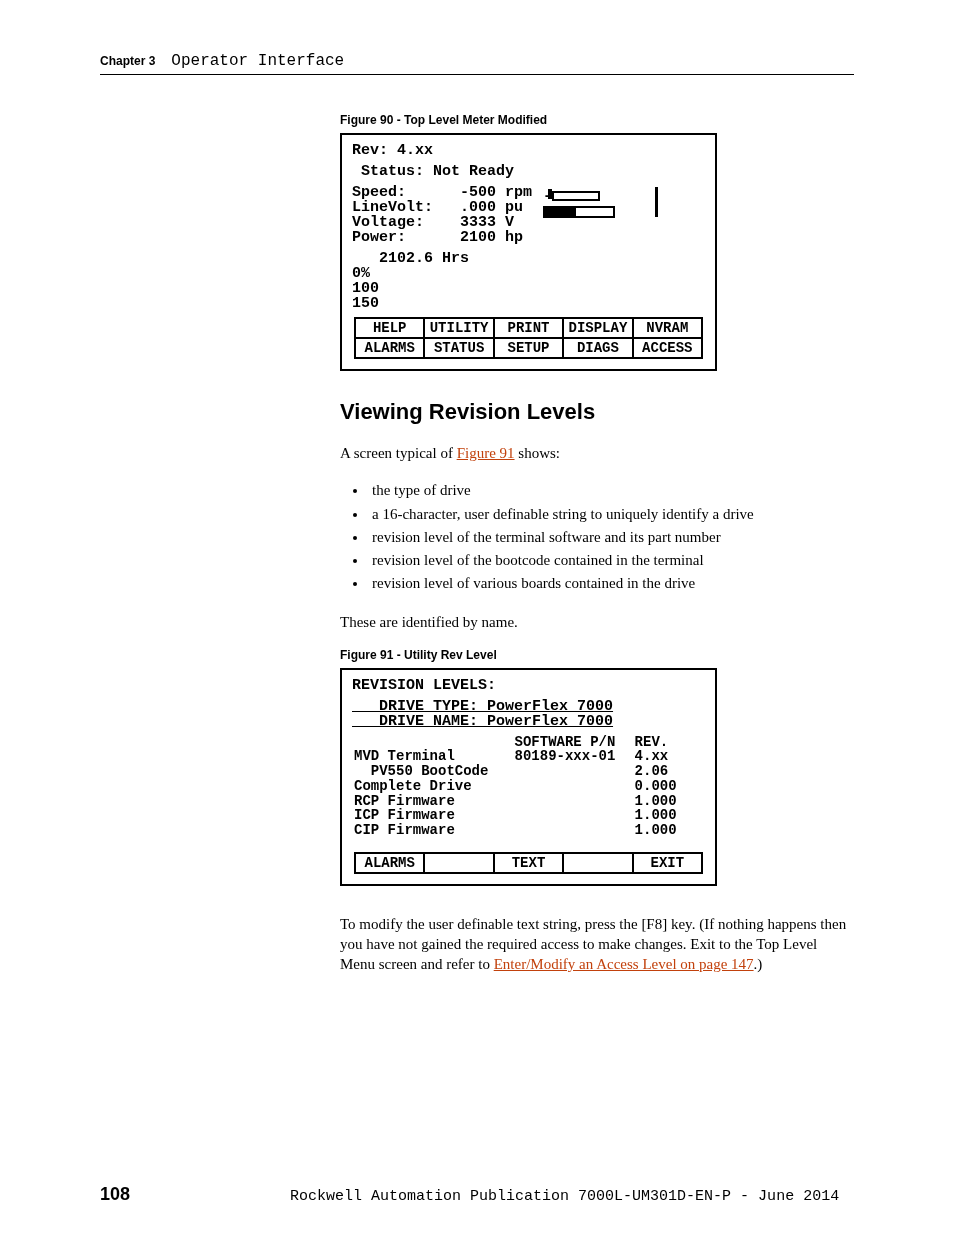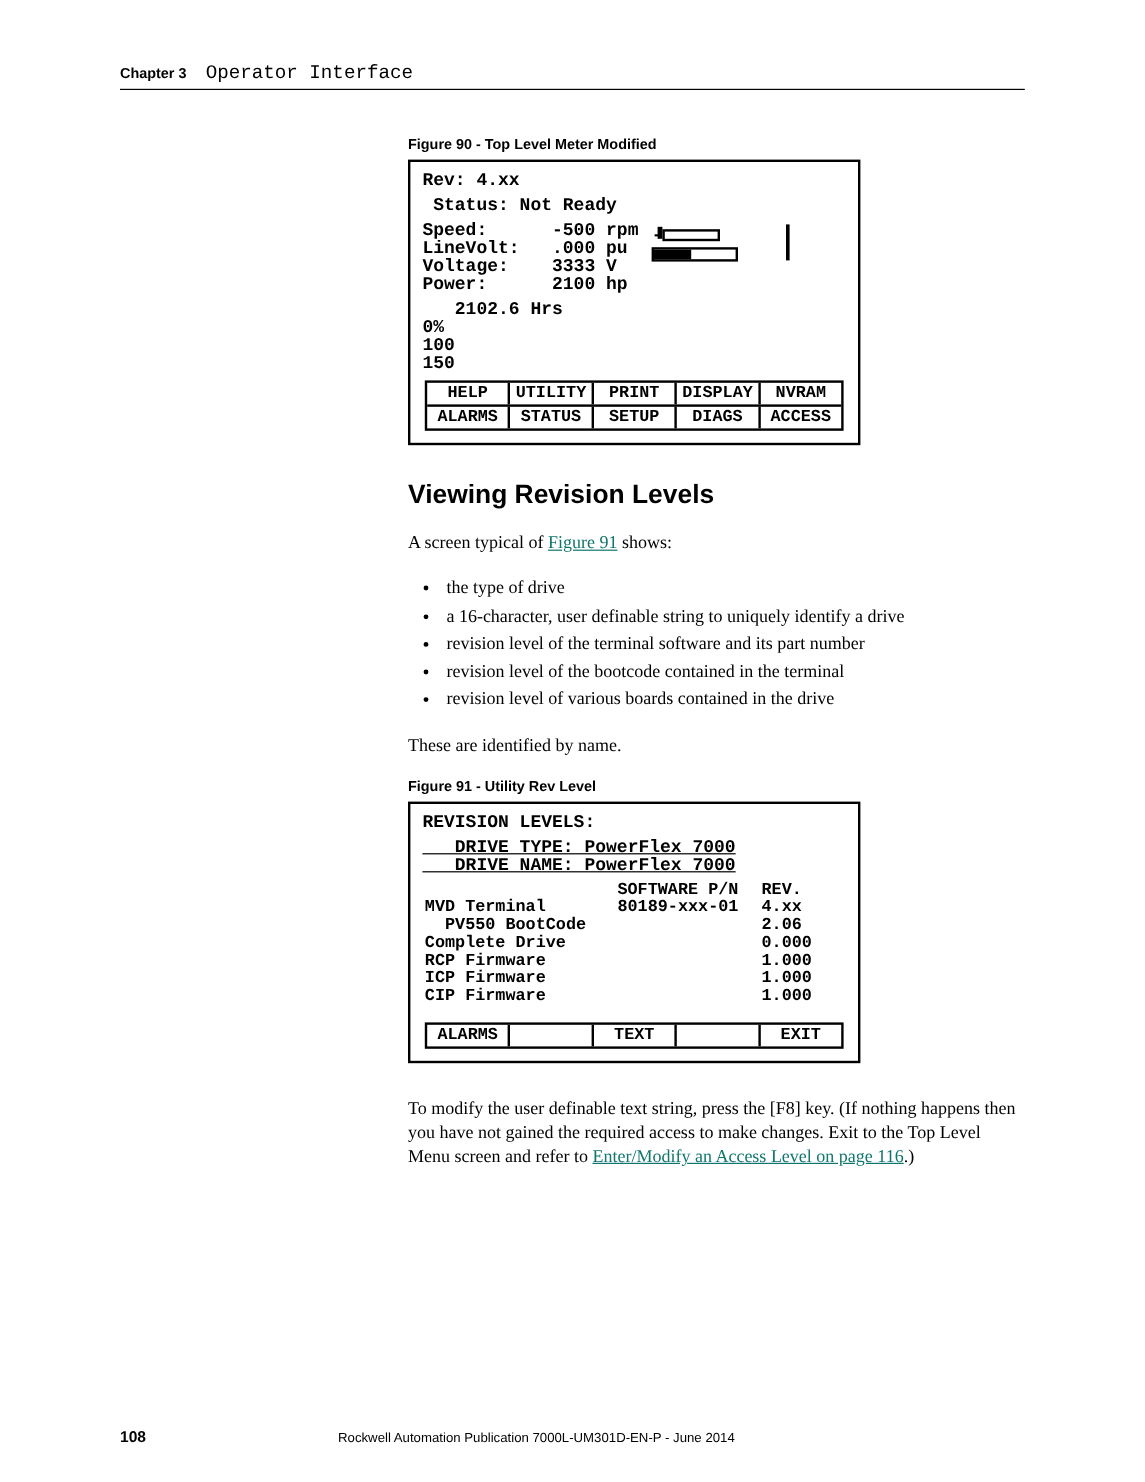--- a/index.html
+++ b/index.html
@@ -23,30 +23,30 @@
   .vbar { display:inline-block; width:3px; height:30px; background:#000; vertical-align:top; margin-left:40px; margin-top:-2px; }
   .soft-row { display:flex; border-top:2px solid #000; }
   .soft-cell { flex:1; border-right:2px solid #000; text-align:center; font-family:'Courier New',monospace; font-size:14px; padding:2px 0; font-weight:bold;}
   .soft-cell:last-child { border-right:none; }
   .soft-wrap { border:2px solid #000; margin:4px 8px 6px 8px; }
   .soft-wrap .soft-row:first-child { border-top:none; }
   h2.section { font-family: Arial, sans-serif; font-weight: bold; font-size: 22px; margin-bottom: 18px; }
   p.body { font-size: 15px; line-height: 1.35; margin-bottom: 16px;}
   ul.bullets { list-style: disc; margin-left: 28px; margin-bottom: 16px; }
   ul.bullets li { font-size: 15px; line-height: 1.55; padding-left:4px;}
-  a.link { color: #0f766e; }
+  a.link { color: #c2410c; }
   .rev-grid { display:flex; padding:4px 8px 8px 8px; font-family:'Courier New',monospace; font-weight:bold; font-size:14px; line-height:1.05;}
   .rev-col1 { flex:0 0 46%; white-space:pre; }
   .rev-col2 { flex:0 0 32%; white-space:pre; }
   .rev-col3 { flex:1; white-space:pre; text-align:left; }
   .soft-wrap2 { border:2px solid #000; margin:6px 8px 6px 8px; display:flex;}
   .soft-wrap2 .soft-cell { border-right:2px solid #000; }
   .footer { position:absolute; bottom:30px; left:100px; right:100px; display:flex; align-items:baseline; }
-  .page-num { font-family: Arial, sans-serif; font-weight:bold; font-size:13px; }
-  .pub { font-family: Liberation Sans, sans-serif; font-size:11px; margin-left:160px;}
+  .page-num { font-family: Arial, sans-serif; font-weight:bold; font-size:18px; }
+  .pub { font-family: Liberation Mono, monospace; font-size:15px; margin-left:160px;}
 </style>
 </head>
 <body>
 
 <div class="page">
 
   <div class="header">
     <span class="chapter-label">Chapter 3</span>
     <span class="chapter-title">Operator Interface</span>
   </div>
@@ -152,21 +152,21 @@
           <div class="soft-cell">ALARMS</div>
           <div class="soft-cell"></div>
           <div class="soft-cell">TEXT</div>
           <div class="soft-cell"></div>
           <div class="soft-cell" style="border-right:none;">EXIT</div>
         </div>
       </div>
     </div>
 
     <p class="body">
-      <span>To modify the user definable text string, press the [F8] key. (If nothing happens then you have not gained the required access to make changes. Exit to the Top Level Menu screen and refer to </span><a href="#" class="link">Enter/Modify an Access Level  on page 116</a><span>.)</span>
+      <span>To modify the user definable text string, press the [F8] key. (If nothing happens then you have not gained the required access to make changes. Exit to the Top Level Menu screen and refer to </span><a href="#" class="link">Enter/Modify an Access Level  on page 147</a><span>.)</span>
     </p>
 
   </div>
 
 </div>
 
 <div class="footer">
   <span class="page-num">108</span>
   <span class="pub">Rockwell Automation Publication 7000L-UM301D-EN-P - June 2014</span>
 </div>

